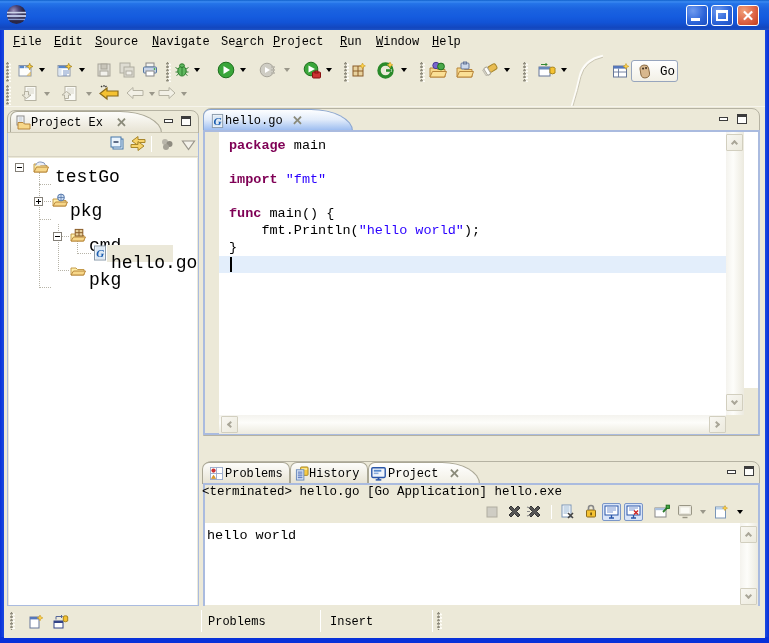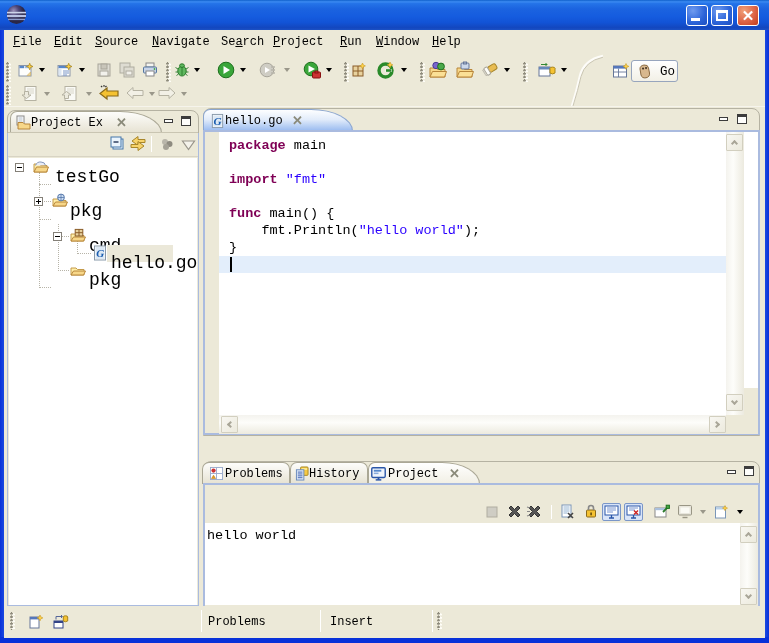--- a/index.html
+++ b/index.html
@@ -448,20 +448,21 @@
   <div class="minmax mm-min" style="left:522px;top:5px">
       <b></b>
     </div>
   <div class="minmax mm-max" style="left:540px;top:4px">
       <b></b>
     </div>
   <div style="position:absolute;left:-1px;top:21px;width:557px;height:2px;background:#aabbdf"></div>
   <div style="position:absolute;left:-1px;top:21px;width:2px;height:143px;background:#aabbdf"></div>
   <div style="position:absolute;left:554px;top:21px;width:2px;height:143px;background:#aabbdf"></div>
   <div style="position:absolute;left:-1px;top:163px;width:557px;height:2px;background:#aabbdf"></div>
+  <div id="con-head" style="left:-2px">&lt;terminated&gt; hello.go [Go Application] hello.exe</div>
   <div style="position:absolute;left:0;top:41px;width:553px;height:20px">
     <svg class="ico" style="left:281px;top:2px;width:14px;height:14px" viewBox="0 0 14 14">
         <rect x="2" y="2" width="10" height="10" fill="#cfcdc4" stroke="#b0ada0"></rect>
       </svg>
     <svg class="ico" style="left:303px;top:1px;width:15px;height:15px" viewBox="0 0 15 15">
         <path d="M2 4 L4 2 L7.5 5.5 L11 2 L13 4 L9.5 7.5 L13 11 L11 13 L7.5 9.5 L4 13 L2 11 L5.5 7.5 Z" fill="#555" stroke="#333"></path>
       </svg>
     <svg class="ico" style="left:322px;top:1px;width:16px;height:15px" viewBox="0 0 16 15">
         <path d="M3 4 L5 2 L8.5 5.5 L12 2 L14 4 L10.5 7.5 L14 11 L12 13 L8.5 9.5 L5 13 L3 11 L6.5 7.5 Z" fill="#555" stroke="#333"></path>
         <path d="M1 3 l3 1 M1 7.5 h3 M1 12 l3-1" stroke="#888" stroke-width="1.1"></path>

